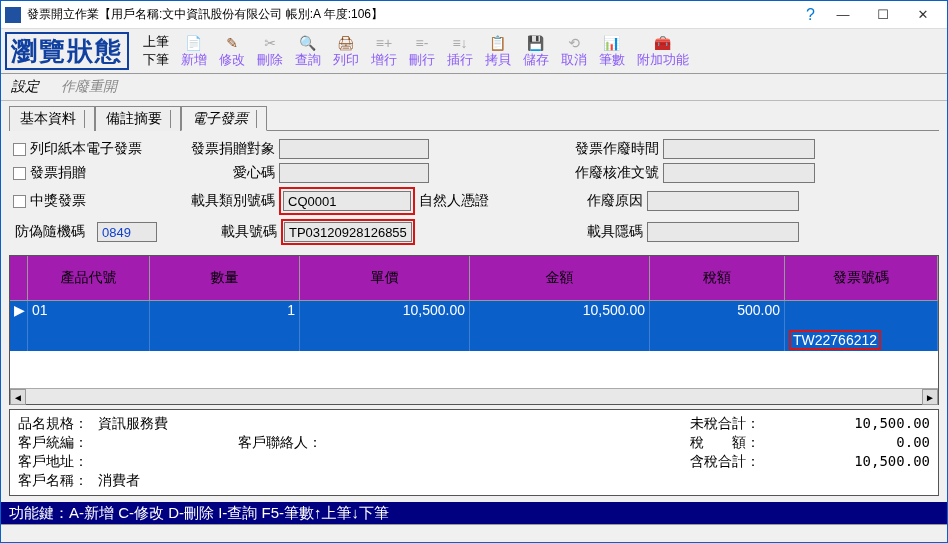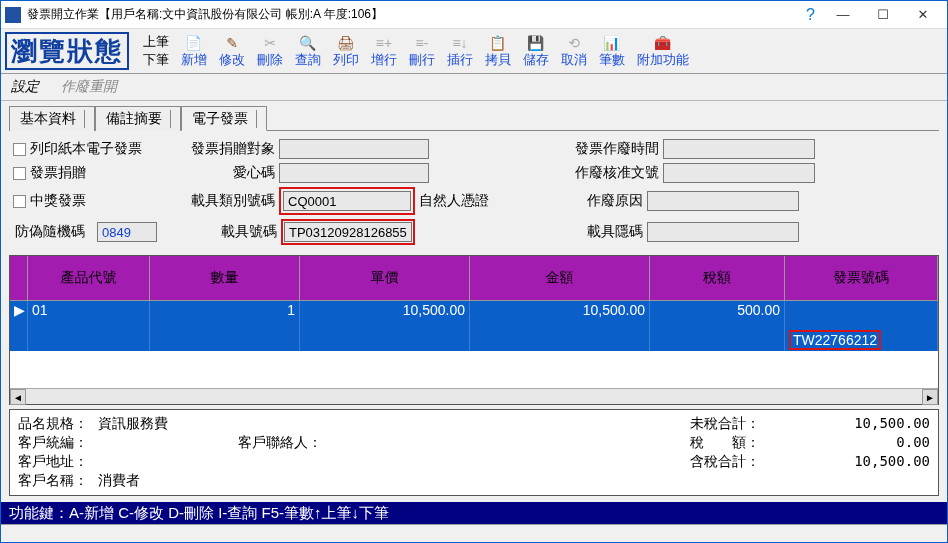--- a/index.html
+++ b/index.html
@@ -9,31 +9,31 @@
 .titlebar .app-icon { width: 16px; height: 16px; background: #2050a0; margin-right: 6px; display:inline-block; }
 .titlebar .title { flex: 1; font-size: 12px; color: #000; }
 .titlebar .win-btns { display: flex; gap: 0; }
 .titlebar .win-btn { width: 40px; height: 26px; display: flex; align-items: center; justify-content: center; color: #333; font-size: 13px; cursor: pointer; }
 .titlebar .help-icon { color: #0078d7; font-size: 16px; margin-right: 8px; }
 
 .toolbar { background: #f0f0f0; display: flex; align-items: center; border-bottom: 1px solid #999; padding: 2px 4px; }
 .status-box { border: 2px solid #1040a0; color: #1040a0; font-size: 26px; font-weight: bold; padding: 0 4px; margin-right: 8px; display:flex; align-items:center; height: 38px; font-family: "DFKai-SB","KaiTi",serif; letter-spacing: 2px;}
 .tool-col { display: flex; flex-direction: column; align-items: center; justify-content: center; padding: 0 6px; height: 40px;}
 .tool-col .ic { font-size: 14px; height: 18px; line-height: 18px; color: #8a4b1a; }
-.tool-col .lbl { font-size: 13px; color: #1d4ed8; line-height: 16px; white-space: nowrap; }
+.tool-col .lbl { font-size: 13px; color: #8b5cf6; line-height: 16px; white-space: nowrap; }
 .tool-stack { display:flex; flex-direction:column; justify-content:center; padding:0 6px;}
 .tool-stack .lbl { font-size:13px; line-height:18px; }
 
 .menubar { background: #f0f0f0; padding: 4px 10px; font-size: 14px; border-bottom: 1px solid #bbb; font-style: italic;}
 .menubar span { margin-right: 18px; cursor: pointer; }
 
 .content { flex: 1; background: #f0f0f0; display: flex; flex-direction: column; overflow: hidden; padding: 0 8px;}
 .tabs { display: flex; border-bottom: 1px solid #888; margin-top: 4px;}
 .tab { padding: 3px 10px 2px; border: 1px solid #888; border-bottom: none; background: #eee; font-size: 14px; margin-right: 0px; cursor:pointer; position:relative; top:1px; }
-.tab.active { background: #f0f0f0; border-bottom: 1px solid #f0f0f0;}
+.tab.active { background: #f0f0f0; border-bottom: 1px solid #f0f0f0; font-style: italic;}
 .tab .sep { border-right:1px solid #888; display:inline-block; height:18px; vertical-align:middle; margin:0 -1px 0 8px;}
 
 .form-area { padding: 8px 4px 6px; }
 .form-row { display: flex; align-items: center; margin-bottom: 4px; }
 .cb { width: 13px; height: 13px; border: 1px solid #888; background: #fff; display: inline-block; margin-right: 4px; vertical-align: middle; }
 .lbl-cb { font-size: 14px; width: 170px; display: inline-flex; align-items:center;}
 .fld-lbl { font-size: 14px; text-align: right; margin-right: 4px; }
 .fld-lbl.w80 { width: 92px;}
 .fld-lbl.w100 { width: 110px;}
 .input { border: 1px solid #777; background: #e8e8e8; height: 20px; font-size: 13px; padding: 0 4px; }

